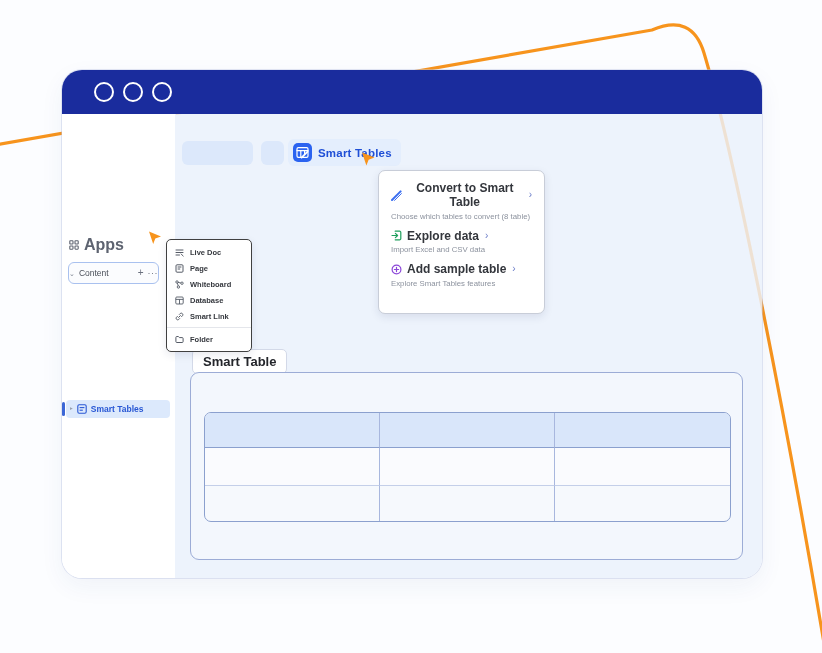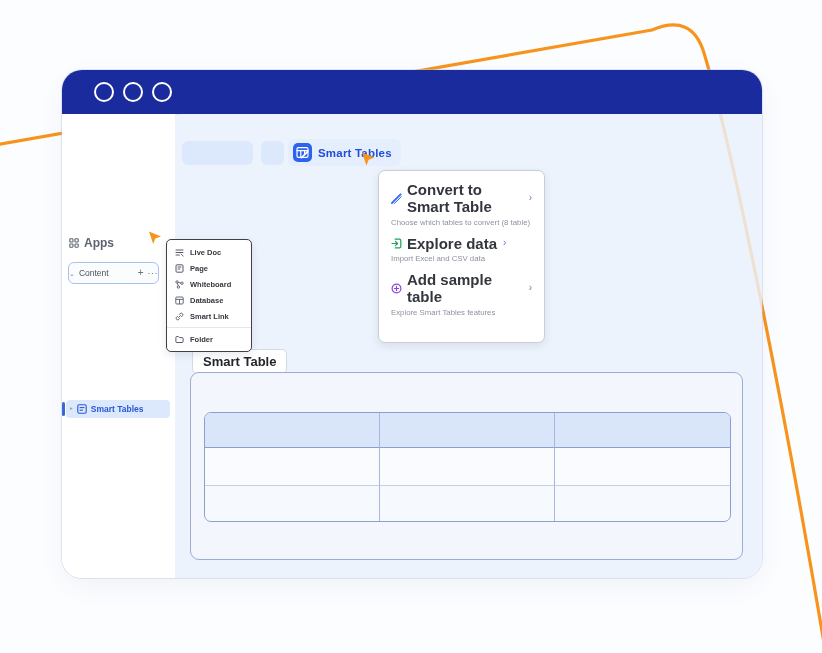--- a/index.html
+++ b/index.html
@@ -31,21 +31,21 @@
     position:absolute;left:0;top:0;width:113px;height:464px;background:#ffffff;
     border-radius:0 0 0 20px;
   }
   .main{
     position:absolute;left:113px;top:0;width:587px;height:464px;background:#edf3fc;
     border-radius:0 0 20px 0;
   }
 
   
   .apps-row{position:absolute;left:7px;top:122px;display:flex;align-items:center;gap:5px;
-    font-size:12px;color:#5d6370;font-weight:600;}
+    font-size:16px;color:#5d6370;font-weight:600;}
   .content-box{
     position:absolute;left:6px;top:148px;width:91px;height:22px;box-sizing:border-box;
     border:1px solid #a9c1ef;border-radius:6px;background:#fbfcfe;
     display:flex;align-items:center;padding:0 0;gap:4px;
   }
   .content-box .chev{font-size:7px;color:#7b8290;line-height:1;}
   .content-box .lbl{font-size:8.5px;color:#4a4f59;flex:1;}
   .content-box .plus{font-size:10px;color:#696f7d;line-height:1;cursor:default;}
   .content-box .more{font-size:9px;color:#696f7d;line-height:1;letter-spacing:.5px;cursor:default;}
   .st-row{
@@ -91,21 +91,21 @@
 
   
   .popup{
     position:absolute;left:378px;top:170px;width:167px;box-sizing:border-box;z-index:5;
     background:#ffffff;border:1px solid #c8cdd8;border-radius:7px;
     box-shadow:0 3px 8px rgba(30,40,90,.10);padding:10px 12px 9px 12px;
   }
   .popup-item{margin-bottom:8px;}
   .popup-item:last-child{margin-bottom:16px;}
   .pi-head{display:flex;align-items:center;gap:5px;}
-  .pi-title{font-size:15px;font-weight:700;color:#33363c;}
+  .pi-title{font-size:12px;font-weight:700;color:#33363c;text-align:center;}
   .pi-chevron{font-size:10px;color:#6b7dc9;line-height:1;margin-left:1px;}
   .pi-sub{font-size:7.8px;color:#8c929e;margin-top:2.5px;margin-left:0px;}
 
   
   .menu{
     position:absolute;left:166px;top:239px;width:86px;box-sizing:border-box;z-index:5;
     background:#ffffff;border:1px solid #404040;border-radius:5px;
     box-shadow:0 3px 8px rgba(30,40,90,.10);padding:4px 0;
   }
   .menu-item{display:flex;align-items:center;gap:6px;height:16px;padding:0 8px;}

